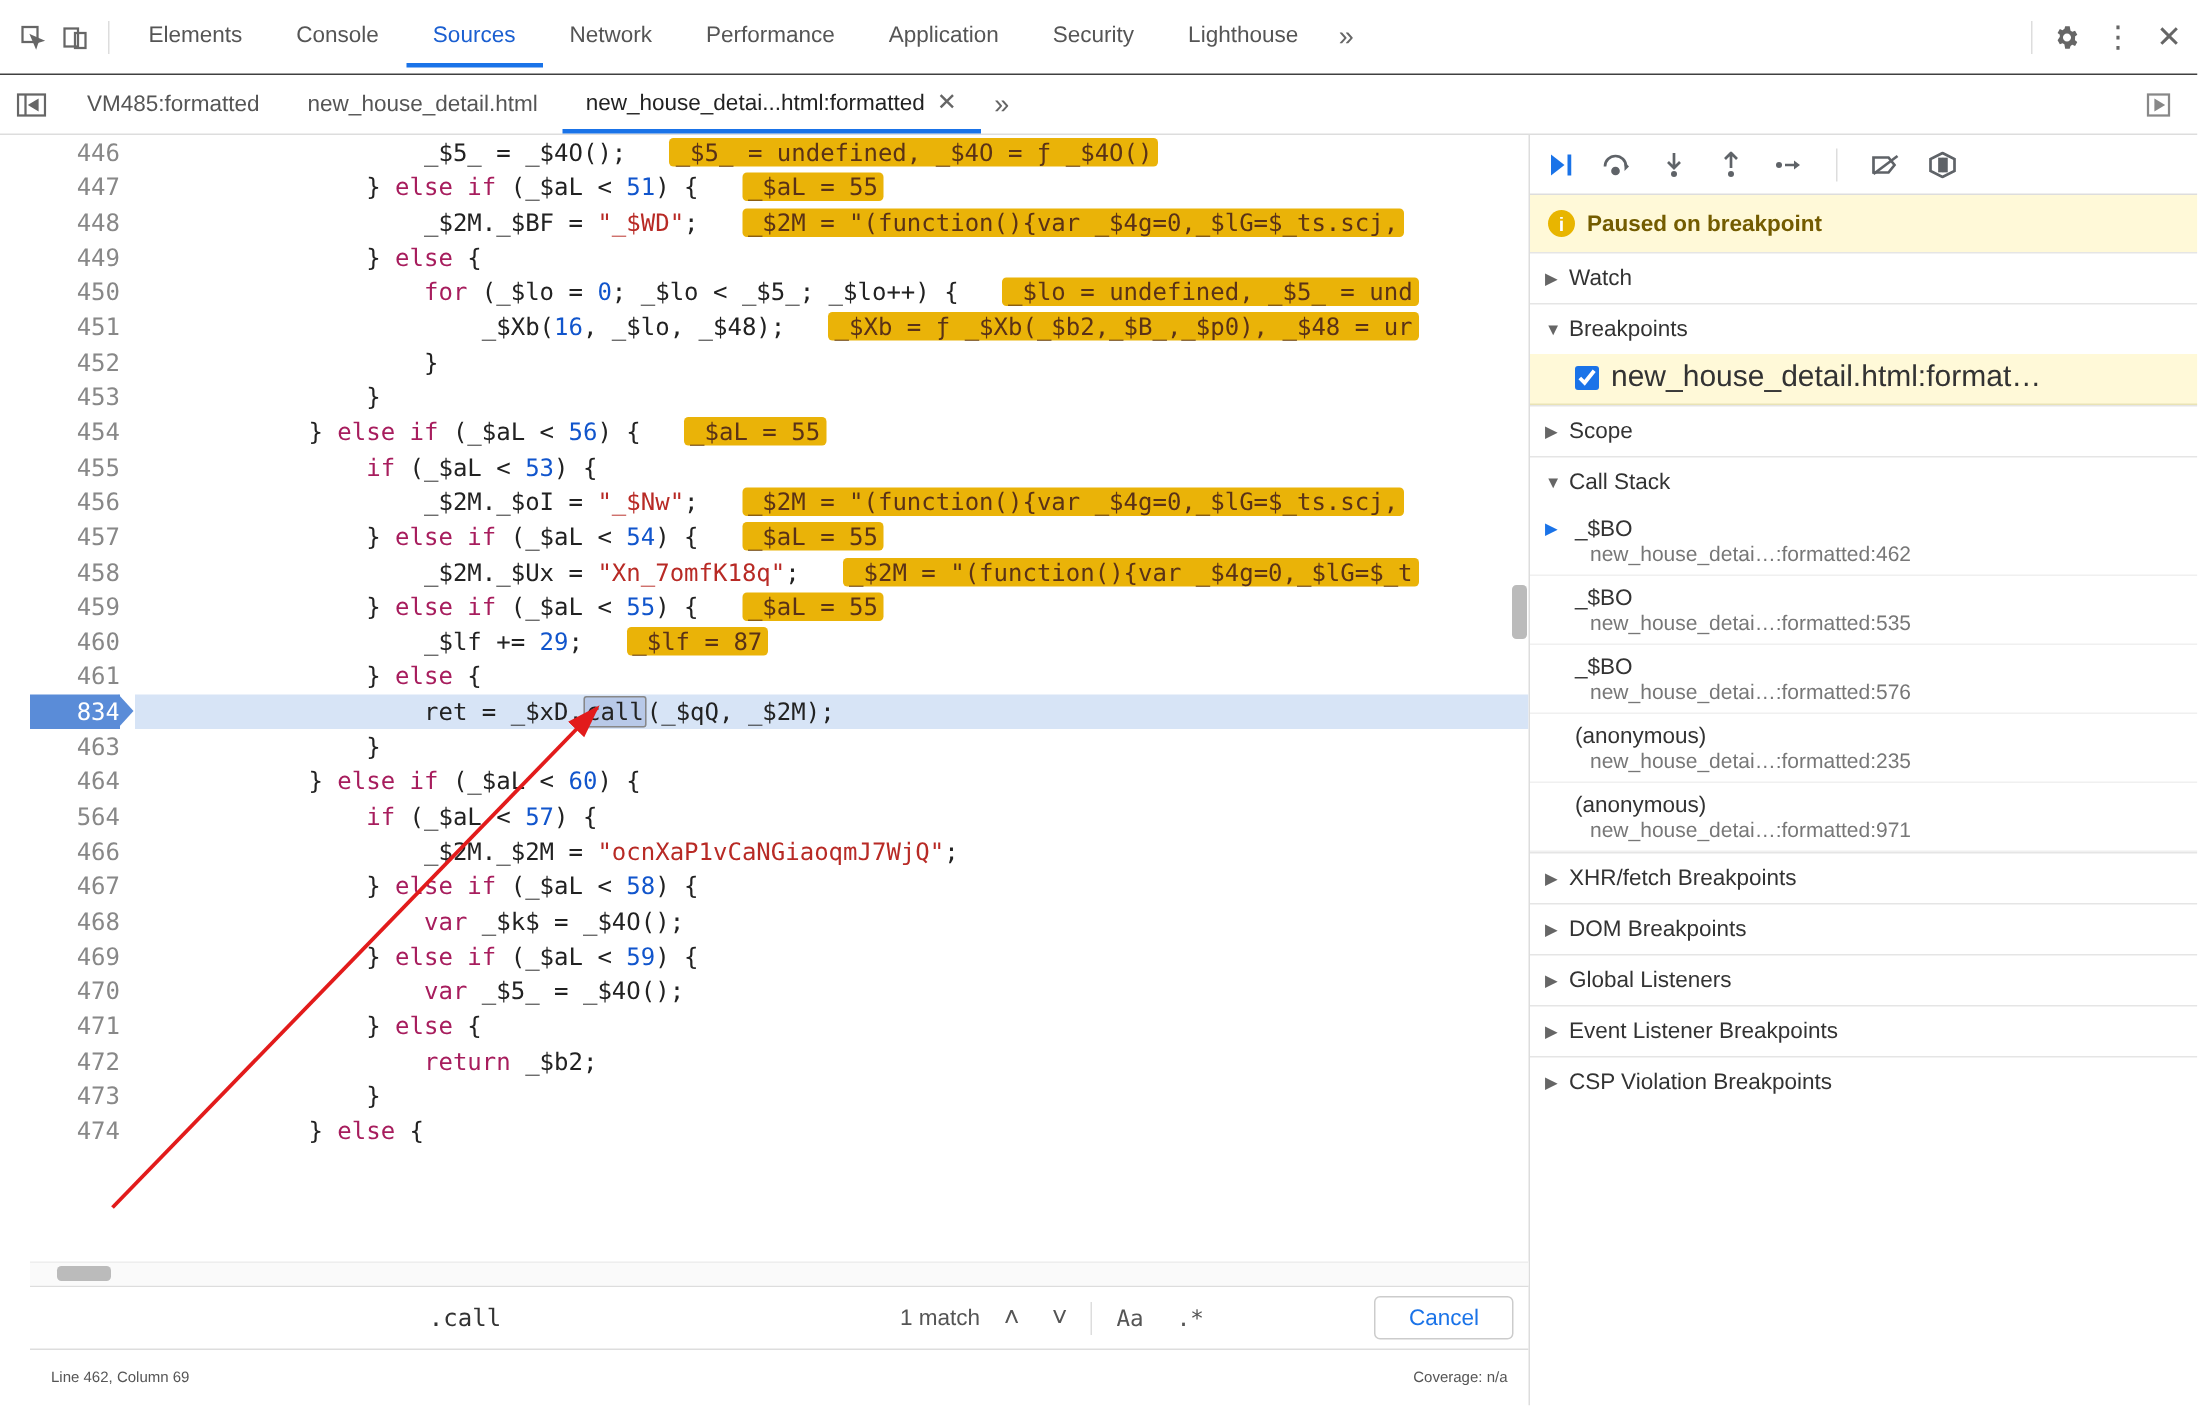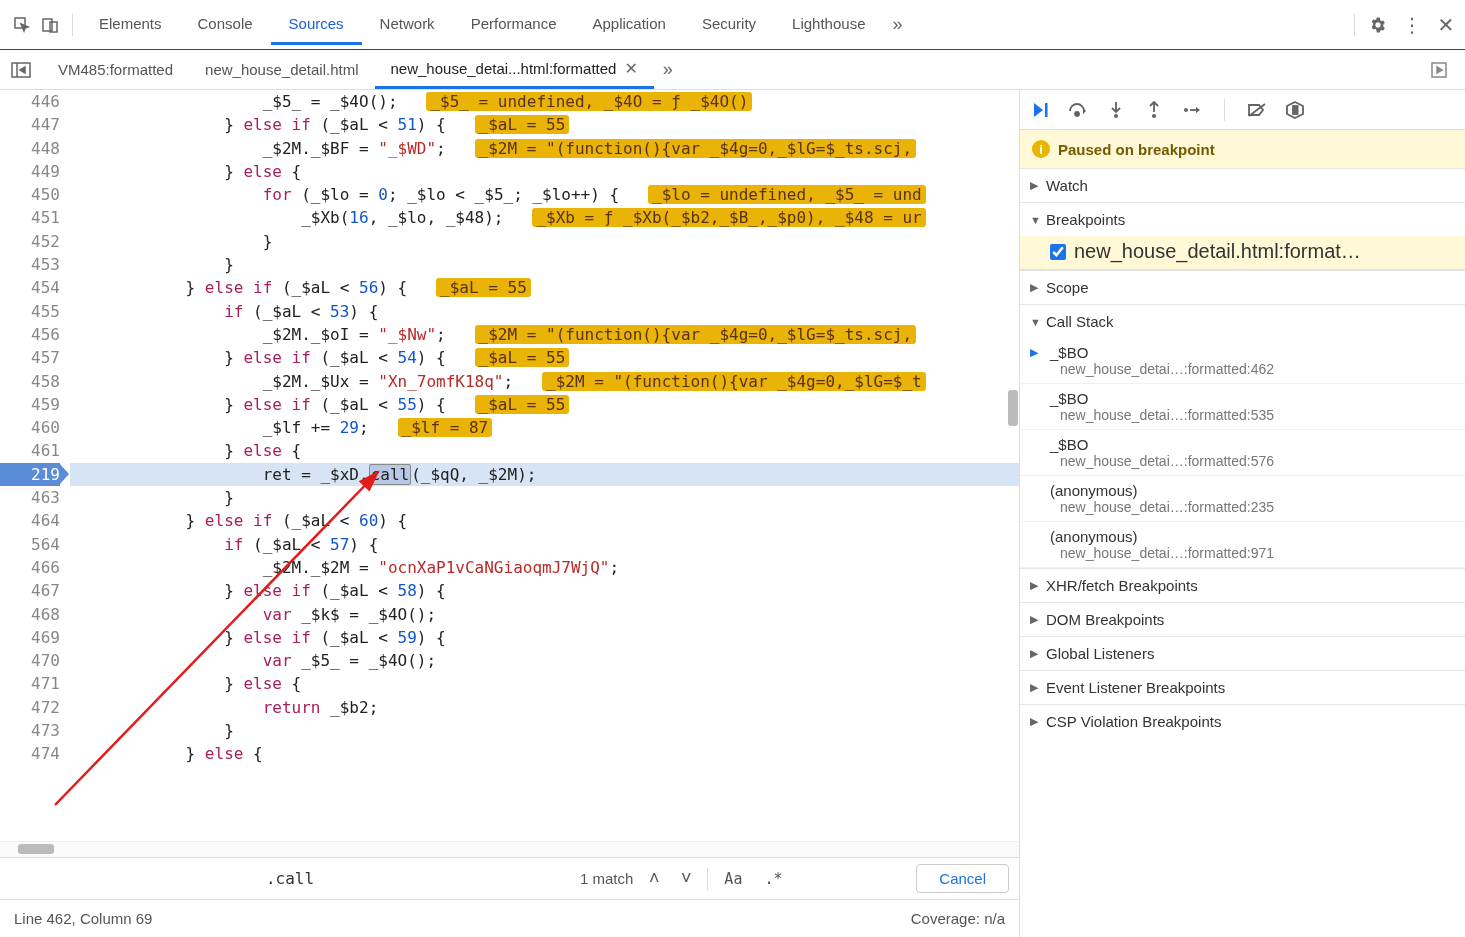--- a/index.html
+++ b/index.html
@@ -16,21 +16,21 @@
 
 
 .file-tabs { display: flex; align-items: center; height: 40px; border-bottom: 1px solid #ddd; }
 .left-toggle { width: 42px; display:flex;align-items:center;justify-content:center;color:#666;cursor:pointer;height:100%; }
 .file-tab { padding: 8px 16px; color: #555; cursor: pointer; font-size: 15px; display:flex;align-items:center;gap:8px; }
 .file-tab.active { color: #222; border-bottom: 3px solid #1a73e8; }
 .file-tab .close { color:#666; font-size:16px; }
 .file-right { margin-left:auto; display:flex; align-items:center; padding-right:12px; gap:10px; }
 
 
-.main { display: flex; flex: 1 1 auto; min-height: 0; }
+.main { display: flex; flex: 1 1 auto; min-height: 0; margin-left: 20px; }
 .editor-col { flex: 1 1 auto; display:flex; flex-direction:column; min-width:0; border-right:1px solid #ddd; position:relative; }
 .code-wrap { flex: 1 1 auto; overflow: hidden; position: relative; font-family: Consolas, Menlo, monospace; font-size: 16px; line-height: 23.3px; }
 .gutter { position:absolute; left:0; top:0; width:70px; background:#fff; text-align:right; color:#888; padding-right:10px; }
 .code { position:absolute; left:70px; right:0; top:0; white-space: pre; color:#222; }
 .line { height:23.3px; }
 .gutter .line.current { background:#5a8cd8; color:#fff; position:relative; }
 .gutter .line.current::after { content:''; position:absolute; right:-9px; top:0; border-top:11.5px solid transparent; border-bottom:11.5px solid transparent; border-left:10px solid #5a8cd8; }
 .code .line.current { background:#d7e4f6; }
 .kw { color:#a71d5d; }
 .str { color:#b82a25; }
@@ -45,21 +45,21 @@
 
 
 .search-bar { display:flex; align-items:center; height:42px; border-top:1px solid #ddd; padding:0 10px; gap:10px; }
 .search-bar input { flex:0 0 560px; border:none; outline:none; font-family: Consolas, monospace; font-size:16px; color:#333;text-align:center; }
 .search-bar .match { color:#555; font-size:15px; }
 .search-bar .arrowb { width:22px;height:22px;color:#555;cursor:pointer;display:flex;align-items:center;justify-content:center;font-size:18px; }
 .search-bar .toggle { font-size:15px; color:#555; padding:0 6px; cursor:pointer; font-family: Consolas, monospace; }
 .search-bar .cancel { margin-left:auto; border:1px solid #ccc; border-radius:4px; padding:5px 22px; color:#1a73e8; background:#fff; cursor:pointer; font-size:15px; }
 
 
-.status-bar { display:flex; align-items:center; height:38px; border-top:1px solid #ddd; padding:0 14px; color:#555; font-size:15px; }
+.status-bar { display:flex; align-items:center; height:38px; border-top:1px solid #ddd; padding:0 14px; color:#555; font-size:10px; }
 .status-bar .right { margin-left:auto; }
 
 
 .sidebar { flex: 0 0 445px; display:flex; flex-direction:column; background:#fff; overflow:hidden; }
 .debug-tb { display:flex; align-items:center; height:40px; border-bottom:1px solid #ddd; padding:0 10px; gap:18px; }
 .debug-tb .db-ic { color:#5f6368; width:20px; height:20px; cursor:pointer; display:flex;align-items:center;justify-content:center; }
 .debug-tb .db-ic.resume { color:#1a73e8; }
 .debug-tb .sep { width:1px; height:22px; background:#ddd; margin:0 4px; }
 .paused { background:#fff9d8; color:#735c00; font-weight:600; padding:10px 12px; display:flex; align-items:center; gap:8px; font-size:15px; }
 .paused .info-ic { width:18px; height:18px; background:#e8b500; color:#fff; border-radius:50%; display:flex;align-items:center;justify-content:center; font-weight:bold; font-size:13px; }
@@ -164,21 +164,21 @@
             <div class="line">452</div>
             <div class="line">453</div>
             <div class="line">454</div>
             <div class="line">455</div>
             <div class="line">456</div>
             <div class="line">457</div>
             <div class="line">458</div>
             <div class="line">459</div>
             <div class="line">460</div>
             <div class="line">461</div>
-            <div class="line current">219</div>
+            <div class="line current">834</div>
             <div class="line">463</div>
             <div class="line">464</div>
             <div class="line">564</div>
             <div class="line">466</div>
             <div class="line">467</div>
             <div class="line">468</div>
             <div class="line">469</div>
             <div class="line">470</div>
             <div class="line">471</div>
             <div class="line">472</div>

